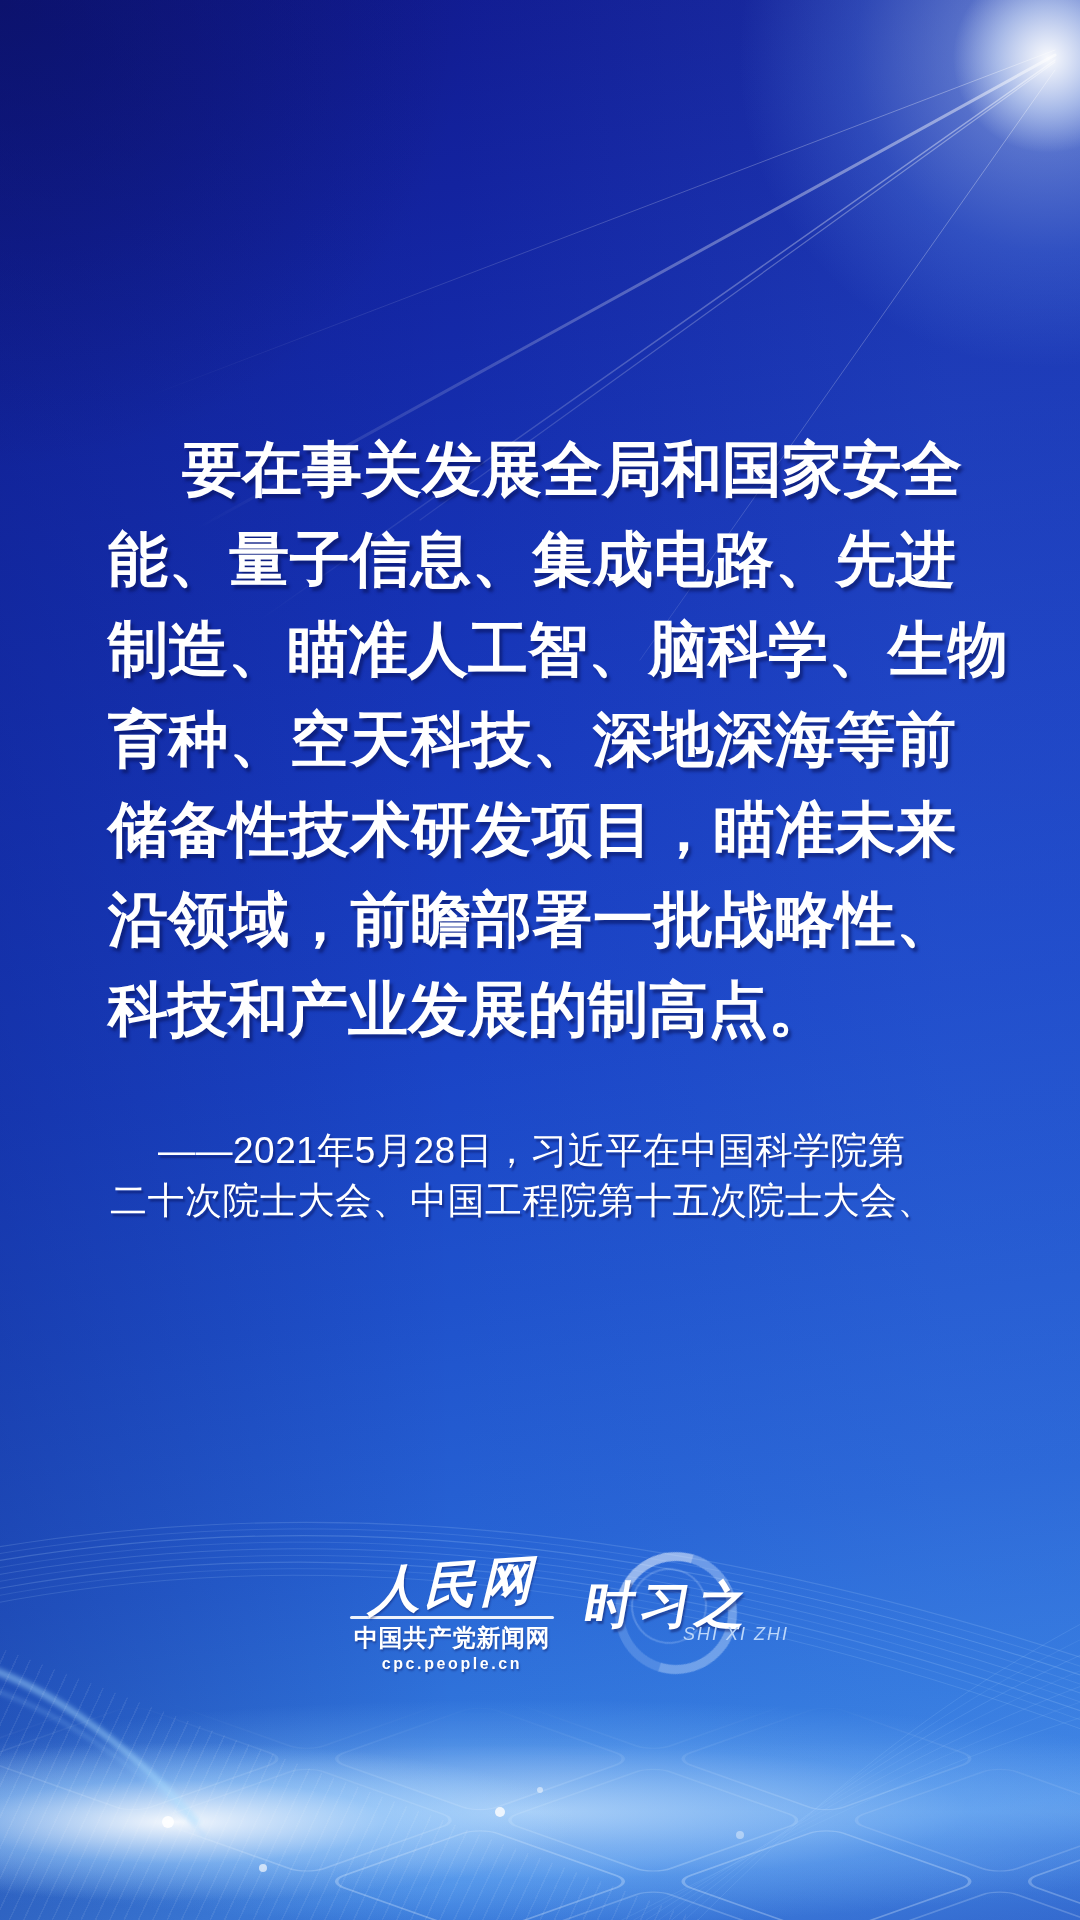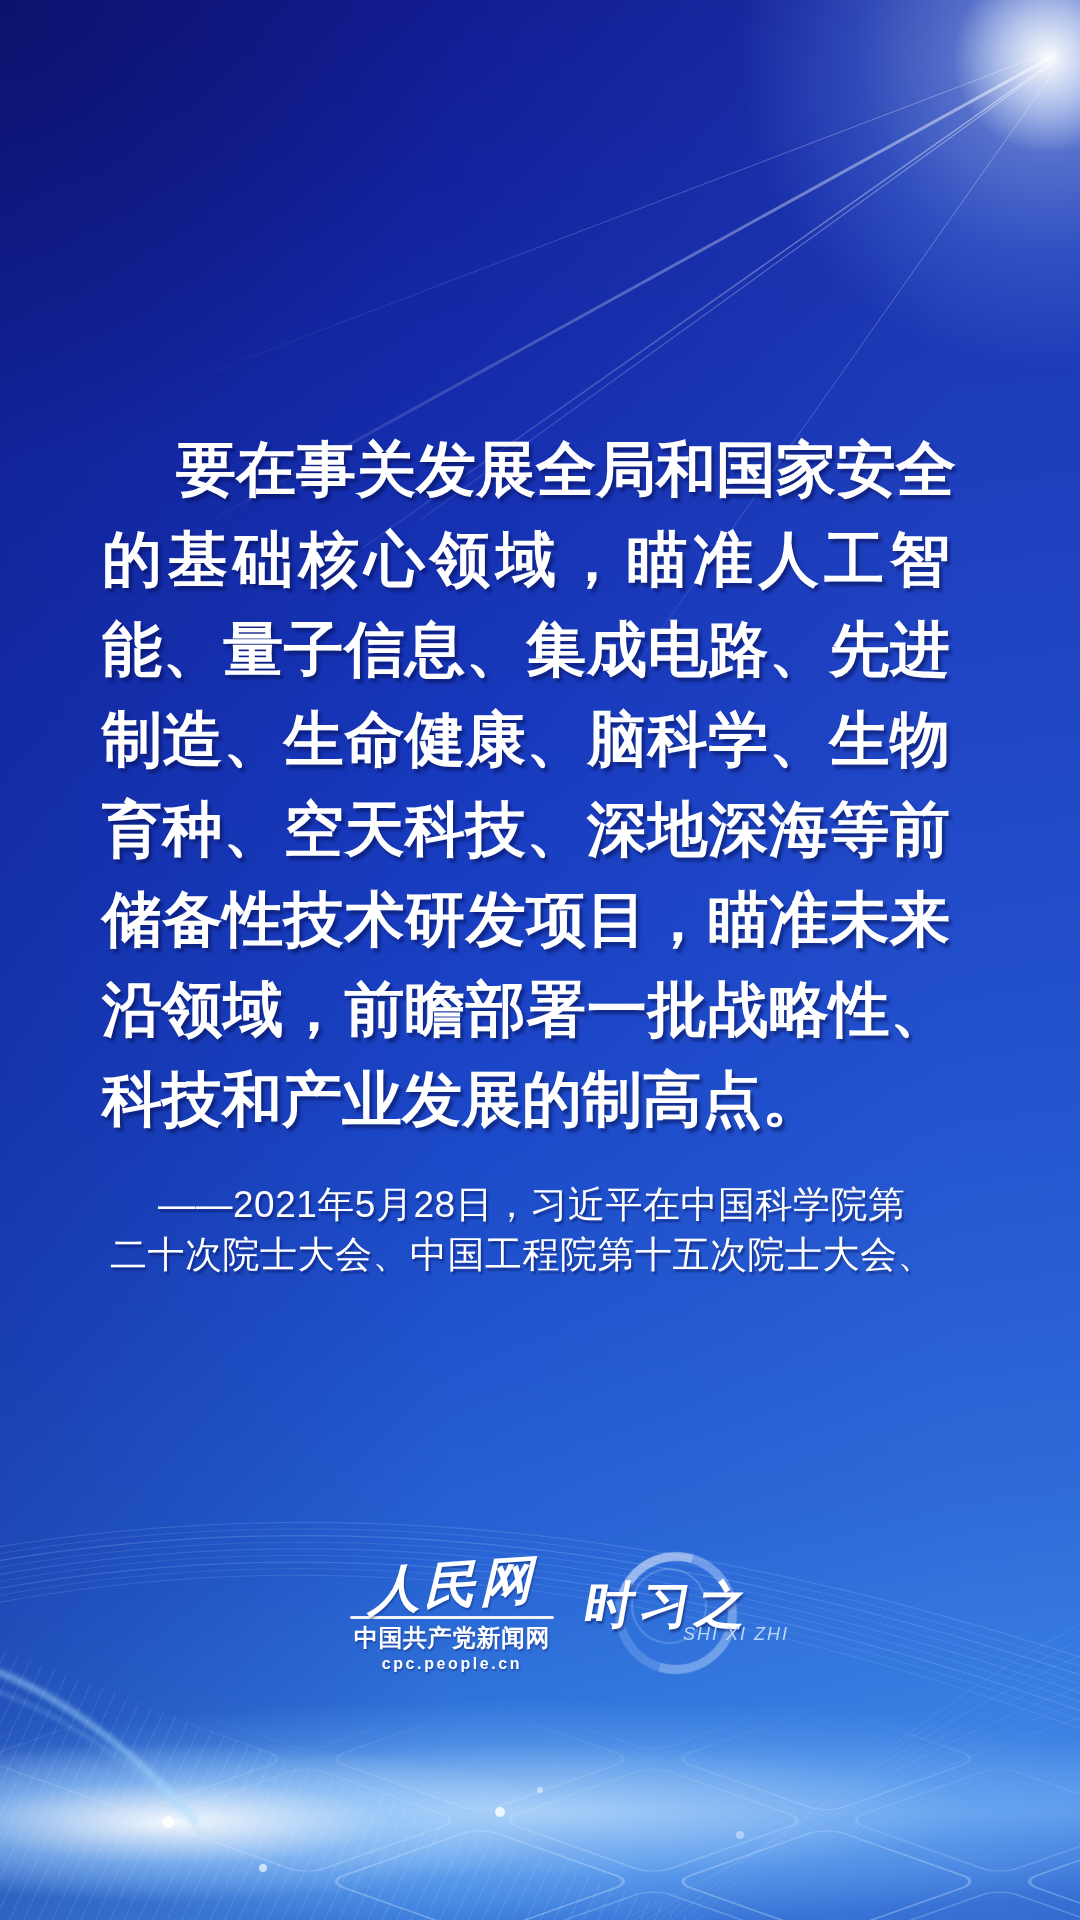--- a/index.html
+++ b/index.html
@@ -15,29 +15,29 @@
       linear-gradient(to bottom, rgba(255,255,255,0) 1742px, rgba(150,200,250,.28) 1812px, rgba(110,165,240,.16) 1845px, rgba(110,165,240,0) 1905px),
       linear-gradient(to right, rgba(10,16,110,.28), rgba(10,16,110,0) 42%, rgba(80,140,240,.15) 88%),
       linear-gradient(172deg,#111a8e 0%,#13239f 12%,#152fb0 26%,#1739bd 40%,#1a44c6 54%,#1f52cc 66%,#2763d4 78%,#3379dd 88%,#4187e4 94%,#2f64c9 100%);
   }
   .deco{position:absolute;left:0;top:0;z-index:1;}
   .stripes{
     position:absolute;left:0;top:1600px;width:700px;height:320px;z-index:1;
     background:repeating-linear-gradient(115deg, rgba(255,255,255,.07) 0 1.5px, rgba(255,255,255,0) 1.5px 13px);
     clip-path:polygon(0 100%, 0 15%, 100% 100%);
   }
-  .quote{position:absolute;left:102px;top:425px;width:848px;z-index:3;color:#ffffff;}
+  .quote{position:absolute;left:108px;top:425px;width:848px;z-index:3;color:#ffffff;}
   .q-line{
     font-size:60px;font-weight:700;line-height:90px;white-space:nowrap;
     text-align:justify;text-align-last:justify;text-justify:inter-character;
     text-shadow:3px 4px 3px rgba(6,14,80,.5);
   }
   .q-first{padding-left:74px;}
   .q-last{text-align-last:left;}
-  .attr{position:absolute;left:110px;top:1180px;width:870px;z-index:3;color:#ffffff;}
+  .attr{position:absolute;left:110px;top:1126px;width:870px;z-index:3;color:#ffffff;}
   .a-line{font-size:37px;font-weight:500;line-height:50px;letter-spacing:.5px;white-space:nowrap;
           text-shadow:2px 3px 2px rgba(6,14,80,.45);}
   .a-first{padding-left:48px;}
   .footer{position:absolute;left:0;top:1550px;width:1080px;height:140px;z-index:3;color:#fff;}
   .people{position:absolute;left:350px;top:6px;width:204px;text-align:center;
           text-shadow:1px 2px 2px rgba(10,20,90,.4);}
   .p-script{font-size:52px;font-weight:700;font-style:italic;letter-spacing:4px;height:58px;line-height:58px;
             transform:rotate(-4deg) skewX(-4deg);}
   .p-rule{margin-top:2px;height:3px;background:rgba(255,255,255,.92);border-radius:2px;}
   .p-sub{margin-top:3px;font-size:24px;font-weight:700;letter-spacing:.5px;white-space:nowrap;}
@@ -148,23 +148,22 @@
       <circle cx="740" cy="1835" r="4" fill-opacity=".4"></circle>
       <circle cx="263" cy="1868" r="4" fill-opacity=".65"></circle>
       <circle cx="168" cy="1822" r="6" fill-opacity=".85"></circle>
     </g>
   </svg>
 
   <div class="stripes"></div>
 
   <div class="quote">
     <div class="q-line q-first">要在事关发展全局和国家安全</div>
-    <div class="q-line">的基础核心领域，瞄准人工智</div>
     <div class="q-line">能、量子信息、集成电路、先进</div>
-    <div class="q-line">制造、生命健康、脑科学、生物</div>
+    <div class="q-line">制造、瞄准人工智、脑科学、生物</div>
     <div class="q-line">育种、空天科技、深地深海等前</div>
     <div class="q-line">储备性技术研发项目，瞄准未来</div>
     <div class="q-line">沿领域，前瞻部署一批战略性、</div>
     <div class="q-line q-last">科技和产业发展的制高点。</div>
   </div>
 
   <div class="attr">
     <div class="a-line a-first">——2021年5月28日，习近平在中国科学院第</div>
     <div class="a-line">二十次院士大会、中国工程院第十五次院士大会、</div>
   </div>

